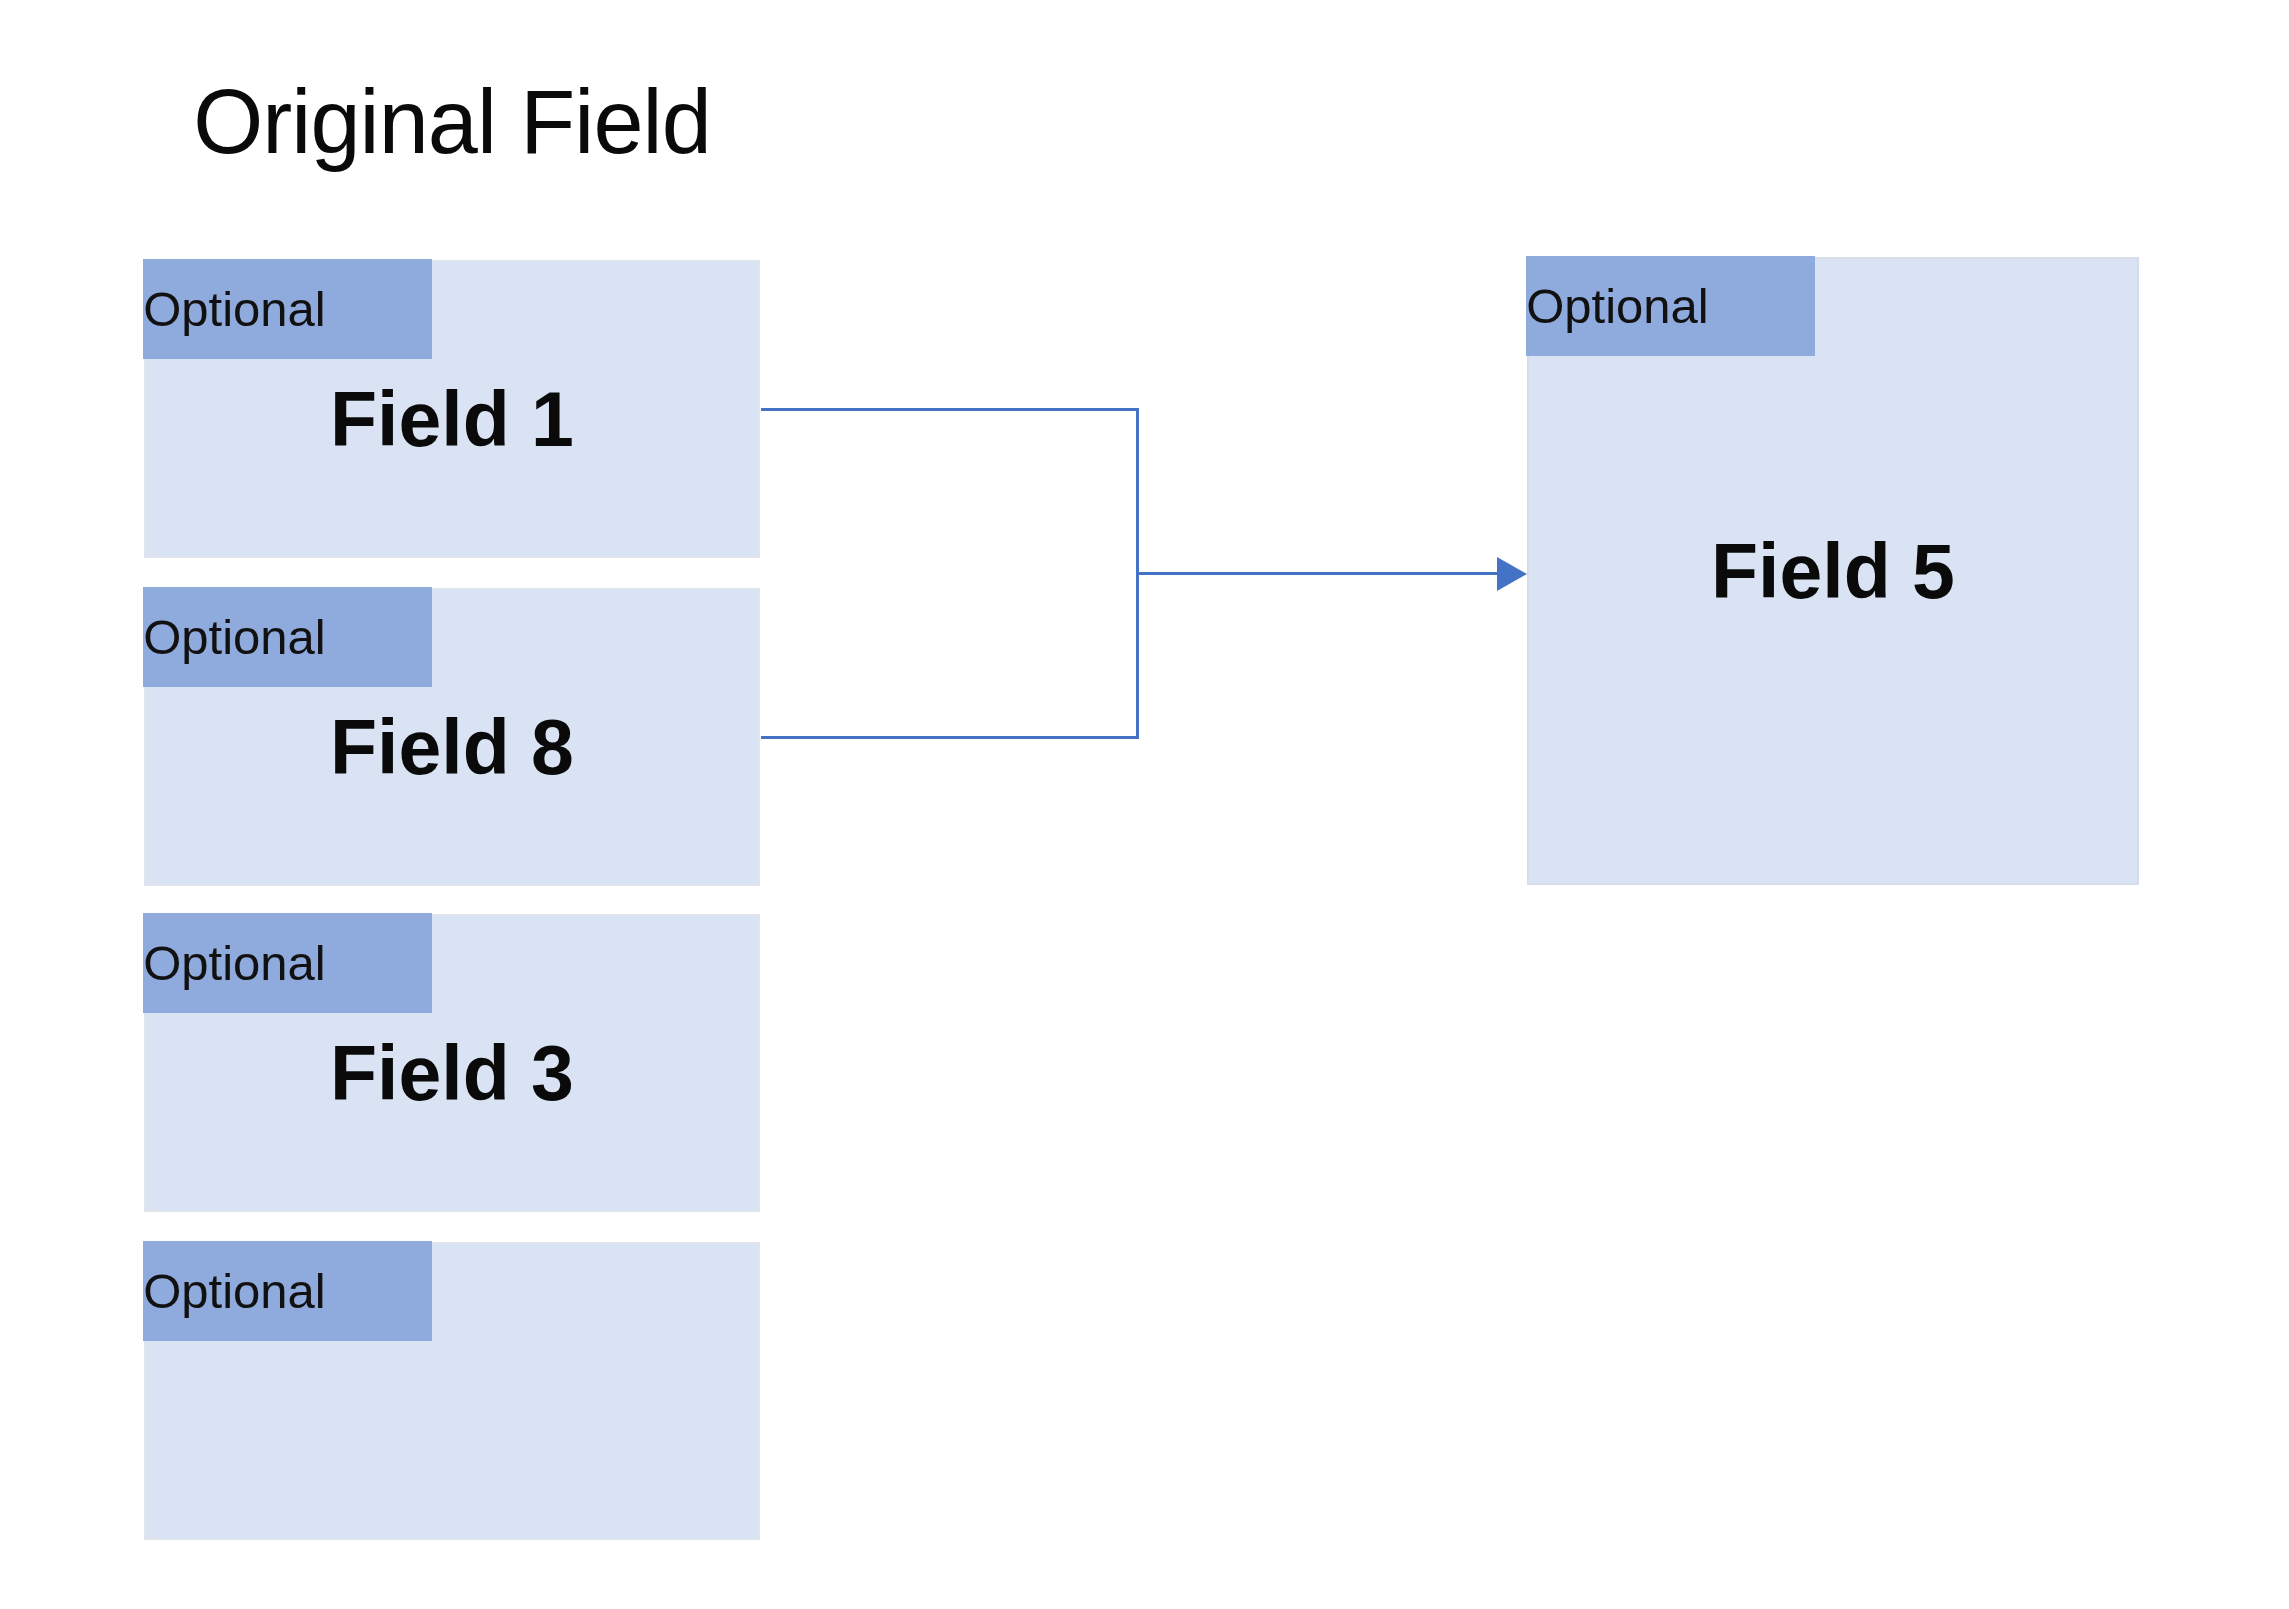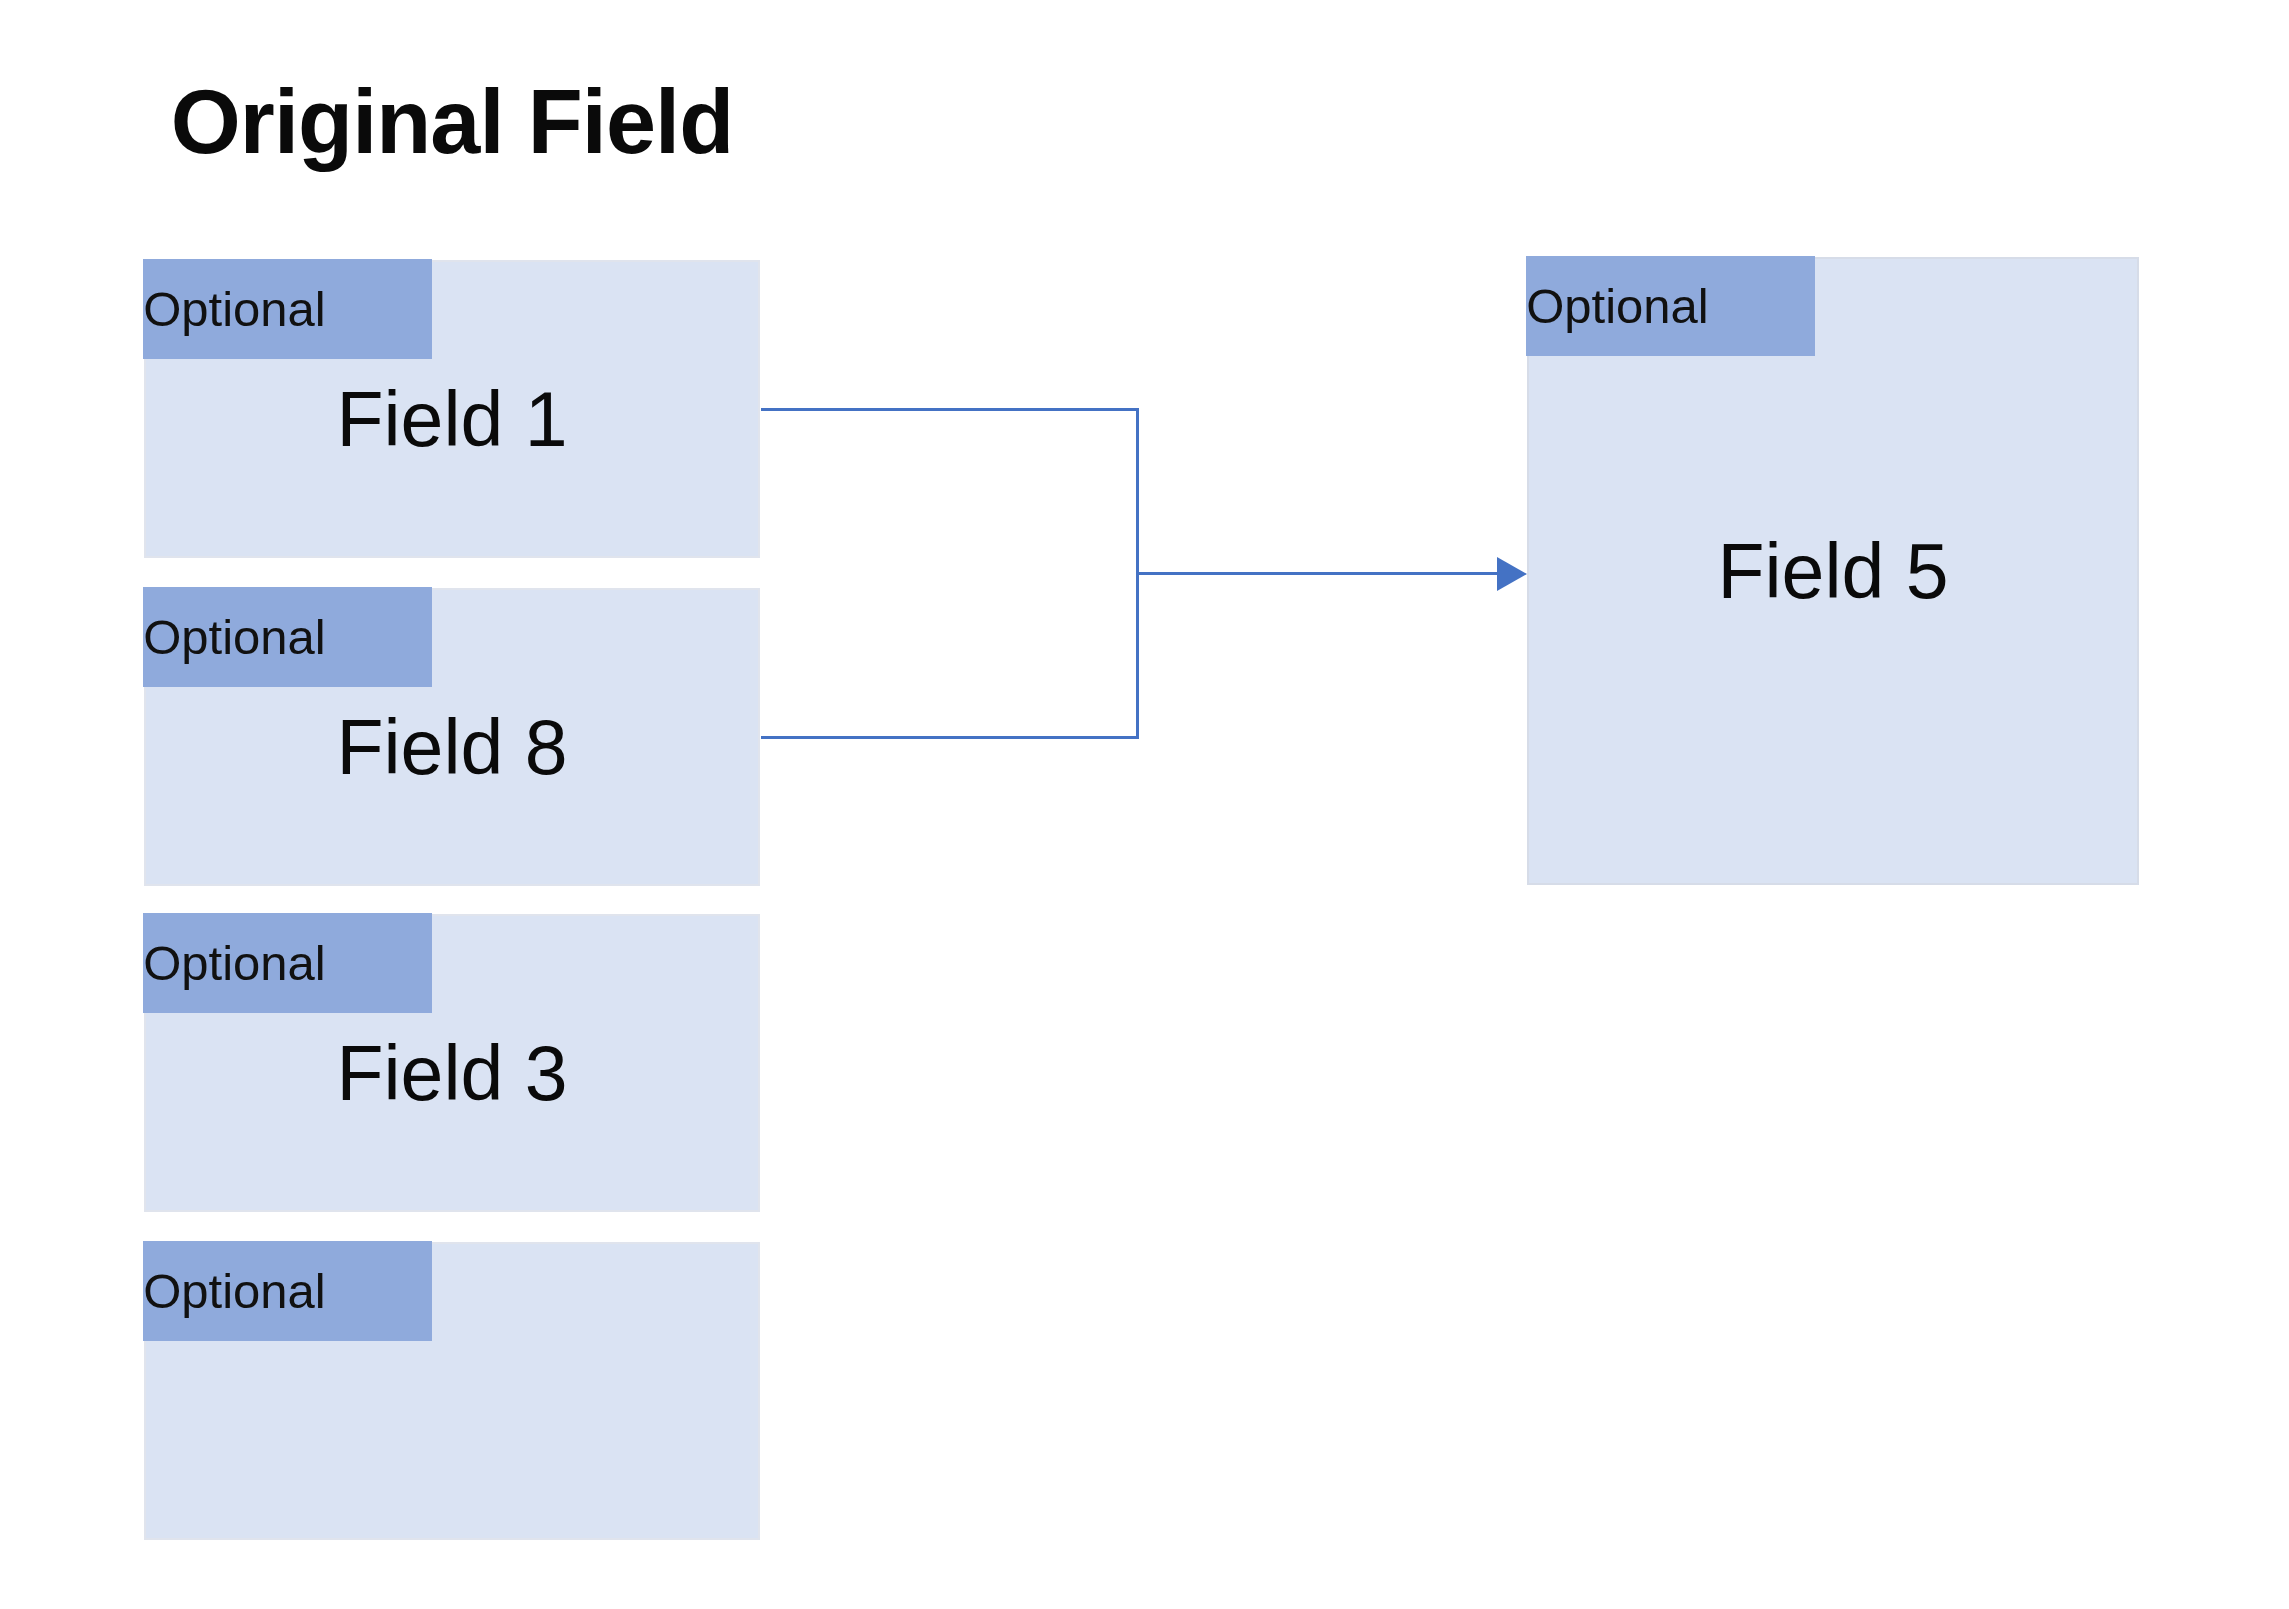--- a/index.html
+++ b/index.html
@@ -13,21 +13,21 @@
     height: 1610px;
     background: #ffffff;
     font-family: "Liberation Sans", "DejaVu Sans", sans-serif;
     color: #000000;
     overflow: hidden;
   }
   .col-title {
     position: absolute;
     top: 71px;
     font-size: 90px;
-    font-weight: 700;
+    font-weight: 400;
     line-height: 1.15;
     text-align: center;
     color: #0a0a0a;
     letter-spacing: -0.9px;
     white-space: nowrap;
   }
   .title-left  { left: 144px;  width: 616px; }
   .title-right { left: 1527px; width: 612px; }
 
   .field-box {
@@ -76,21 +76,21 @@
   }
   .opt-tag span {
     font-size: 49px;
     font-weight: 300;
     color: #111111;
     white-space: nowrap;
   }
 
   .field-label {
     font-size: 77px;
-    font-weight: 400;
+    font-weight: 700;
     color: #0a0a0a;
     white-space: nowrap;
   }
 
   
   .conn {
     position: absolute;
     background: #4472C4;
   }
   .conn-h { height: 2.8px; }

